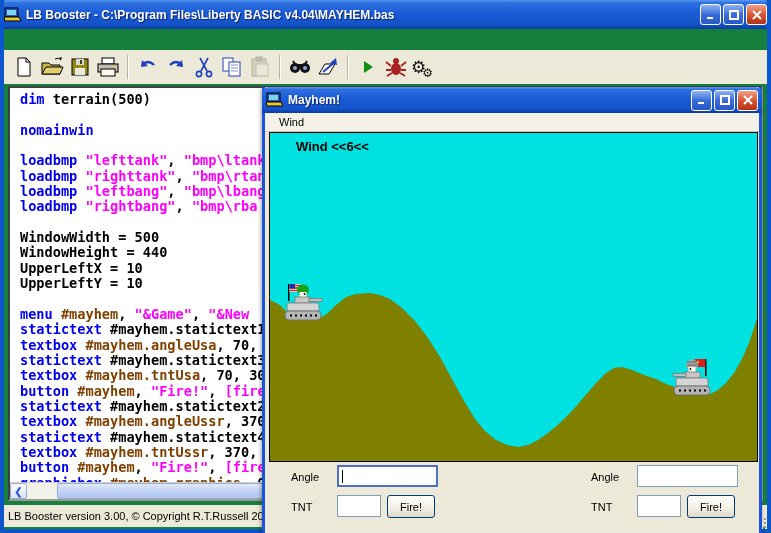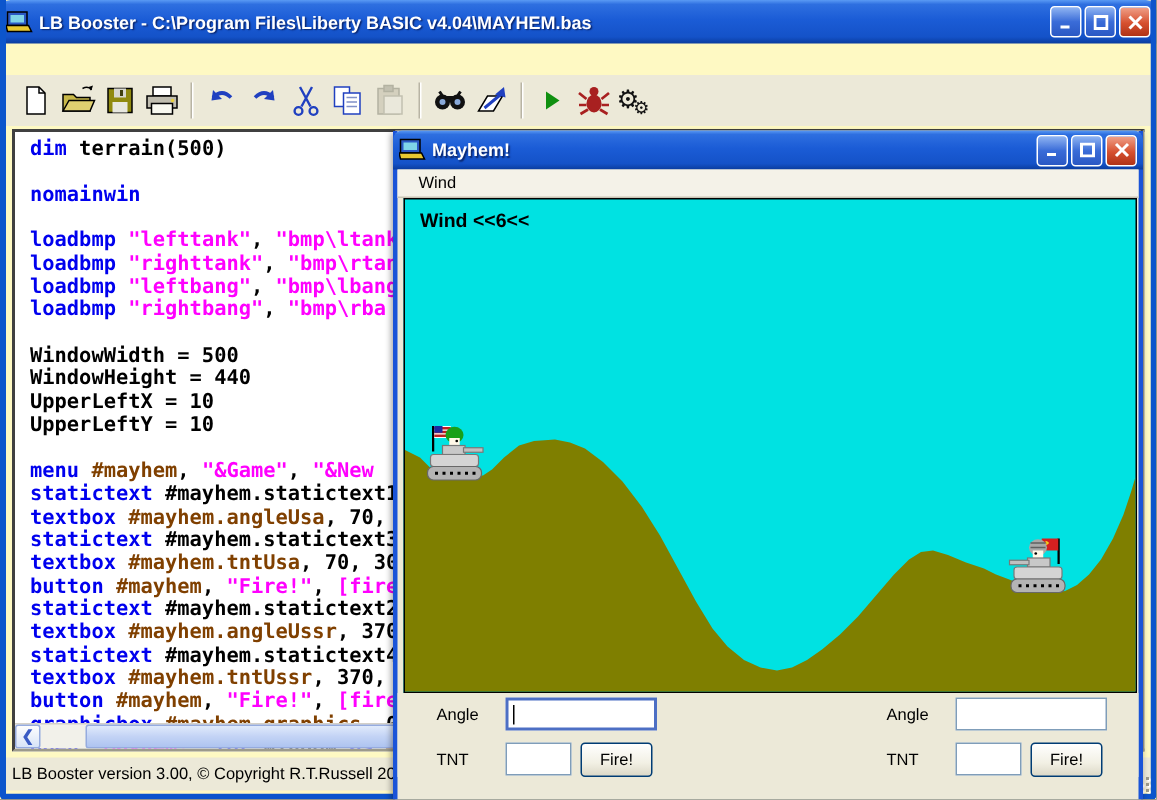--- a/index.html
+++ b/index.html
@@ -1,18 +1,18 @@
 <!DOCTYPE html>
 <html><head>
 <meta charset="utf-8">
 <style>
   html,body{margin:0;padding:0;background:#555;}
   *{box-sizing:border-box;}
   .screen{position:relative;width:771px;height:533px;overflow:hidden;
-          font-family:"Liberation Sans",sans-serif;font-size:11px;background:#fef9c3;}
+          font-family:"Liberation Sans",sans-serif;font-size:11px;background:#15803d;}
 
   
   .titlebar{background:linear-gradient(180deg,#5A9AF4 0%,#2E6FE0 10%,#1B5CD6 45%,#1452C8 85%,#0A3C9E 100%);
             display:flex;align-items:center;color:#fff;font-weight:bold;font-size:12px;
             text-shadow:1px 1px 1px #0A246A;}
   .main-titlebar{position:absolute;left:0;top:0;width:771px;height:29px;border-radius:7px 7px 0 0;padding:0 4px;}
   .win-buttons{margin-left:auto;display:flex;gap:2px;}
   .wbtn{width:21px;height:21px;border:1px solid #fff;border-radius:3px;
         background:linear-gradient(180deg,#8FB4F2 0%,#3A6CD8 50%,#2A58C4 100%);
         display:flex;align-items:center;justify-content:center;}
@@ -51,21 +51,21 @@
   
   .mayhem{position:absolute;left:262px;top:87px;width:500px;height:518px;z-index:10;
           background:#ECE9D8;border:3px solid #1A54D8;border-top:none;border-radius:0 0 4px 4px;
           box-shadow:-1px 2px 4px rgba(0,0,0,.35);}
   .mayhem-titlebar{position:absolute;left:-3px;top:0;width:500px;height:26px;
                    border-radius:6px 6px 0 0;padding:0 4px;}
   .mayhem-menubar{position:absolute;left:0;top:26px;width:494px;height:19px;background:#F4F2E8;
                   border-bottom:1px solid #C8C4B4;display:flex;align-items:center;padding-left:7px;}
   .gamebox{position:absolute;left:4px;top:45px;width:489px;height:330px;border:1px solid #000;
            background:#00E2E2;overflow:hidden;}
-  .wind{position:absolute;left:10px;top:6px;font-weight:bold;font-size:13px;color:#000;
+  .wind{position:absolute;left:26px;top:6px;font-weight:bold;font-size:13px;color:#000;
         font-family:"Liberation Sans",sans-serif;}
   .gcontrols{position:absolute;left:0;top:375px;width:494px;height:56px;background:#ECE9D8;}
   .glabel{position:absolute;font-size:11px;color:#000;}
   .tbox{position:absolute;height:22px;background:#fff;border:1px solid #7F9DB9;}
   .tbox.focus{border:2px solid #4D6FC4;}
   .caret{position:absolute;left:3px;top:3px;width:1px;height:13px;background:#000;}
   .firebtn{position:absolute;width:48px;height:23px;border:1px solid #003C74;border-radius:3px;
            background:linear-gradient(180deg,#FFFFFF 0%,#F2F0E4 60%,#DDD9C8 100%);
            font-size:11px;display:flex;align-items:center;justify-content:center;color:#000;}
 </style>

